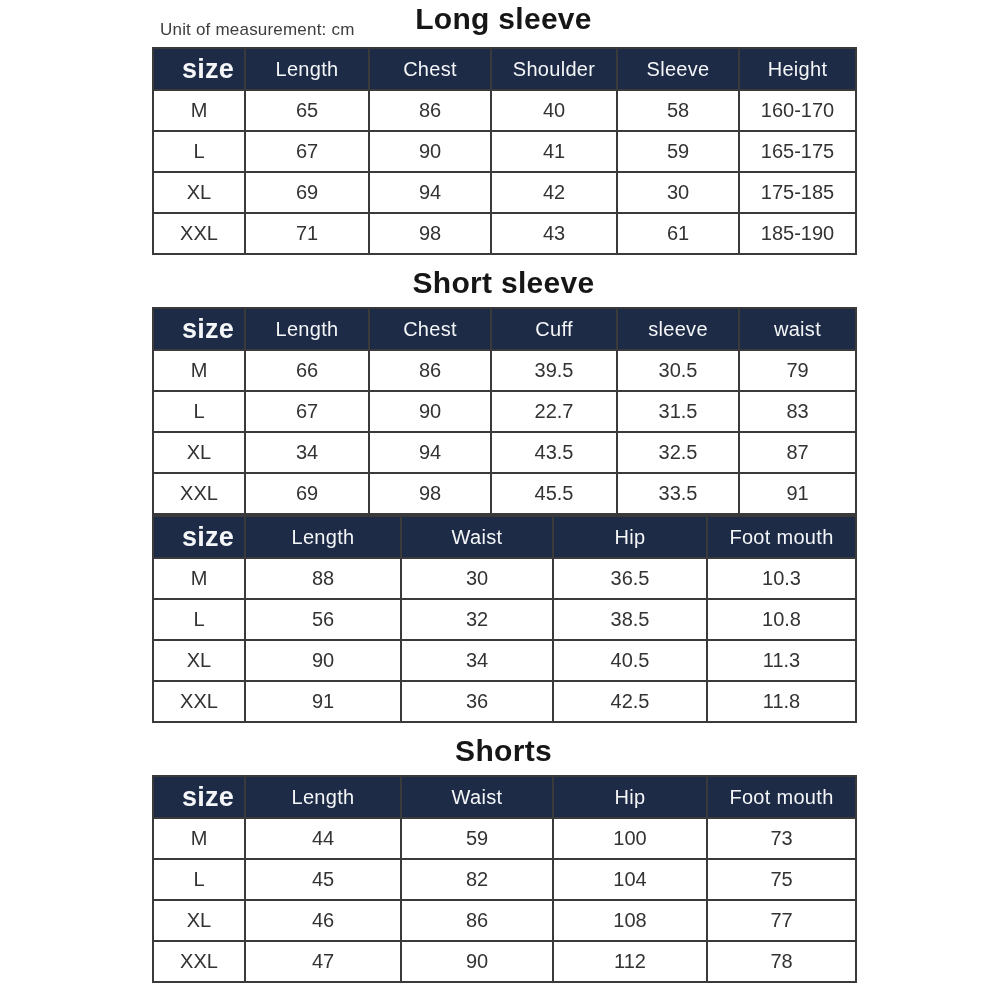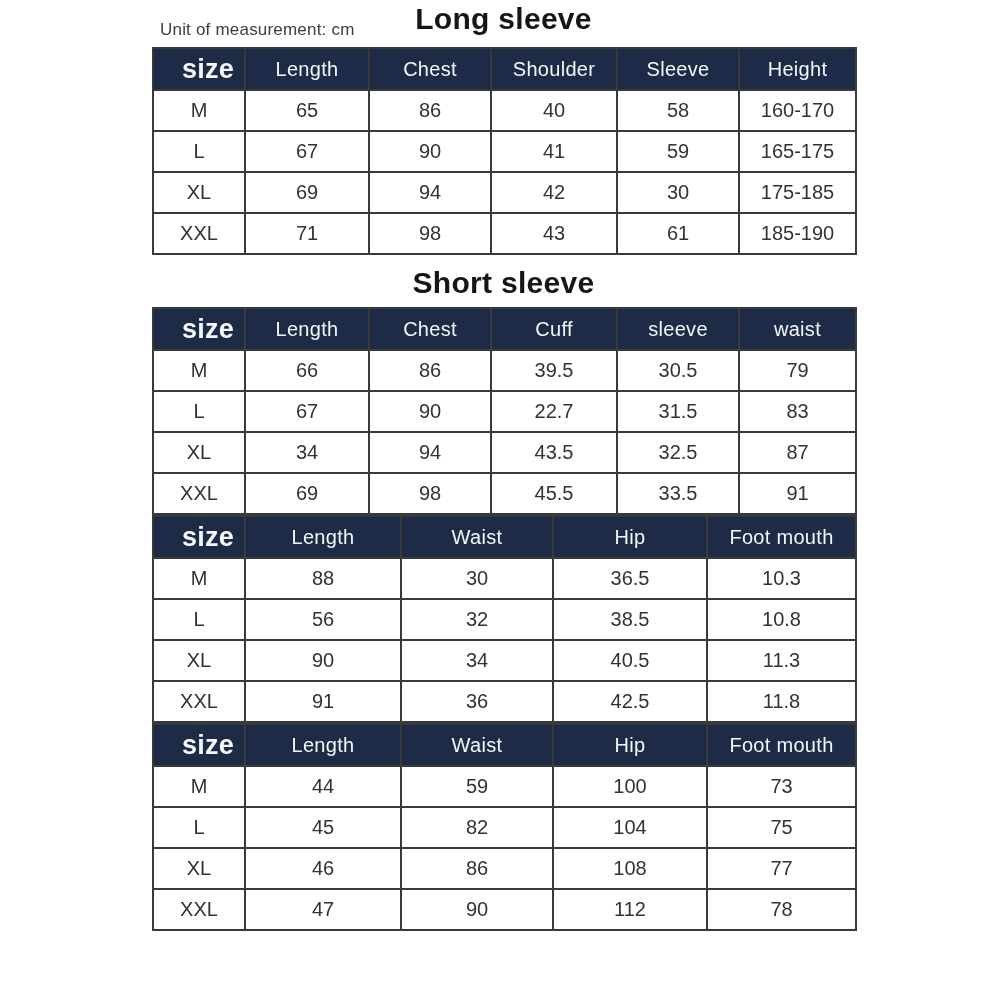--- a/index.html
+++ b/index.html
@@ -204,20 +204,21 @@
       <tr>
         <td>XXL</td>
         <td>91</td>
         <td>36</td>
         <td>42.5</td>
         <td>11.8</td>
       </tr>
     </tbody>
   </table>
 
+  <div class="section-title">Shorts</div>
   <table class="size-table cols5">
     <colgroup>
       <col class="c0">
         <col class="c1">
         <col class="c2">
         <col class="c3">
         <col class="c4">
     </colgroup>
     <thead>
       <tr>

